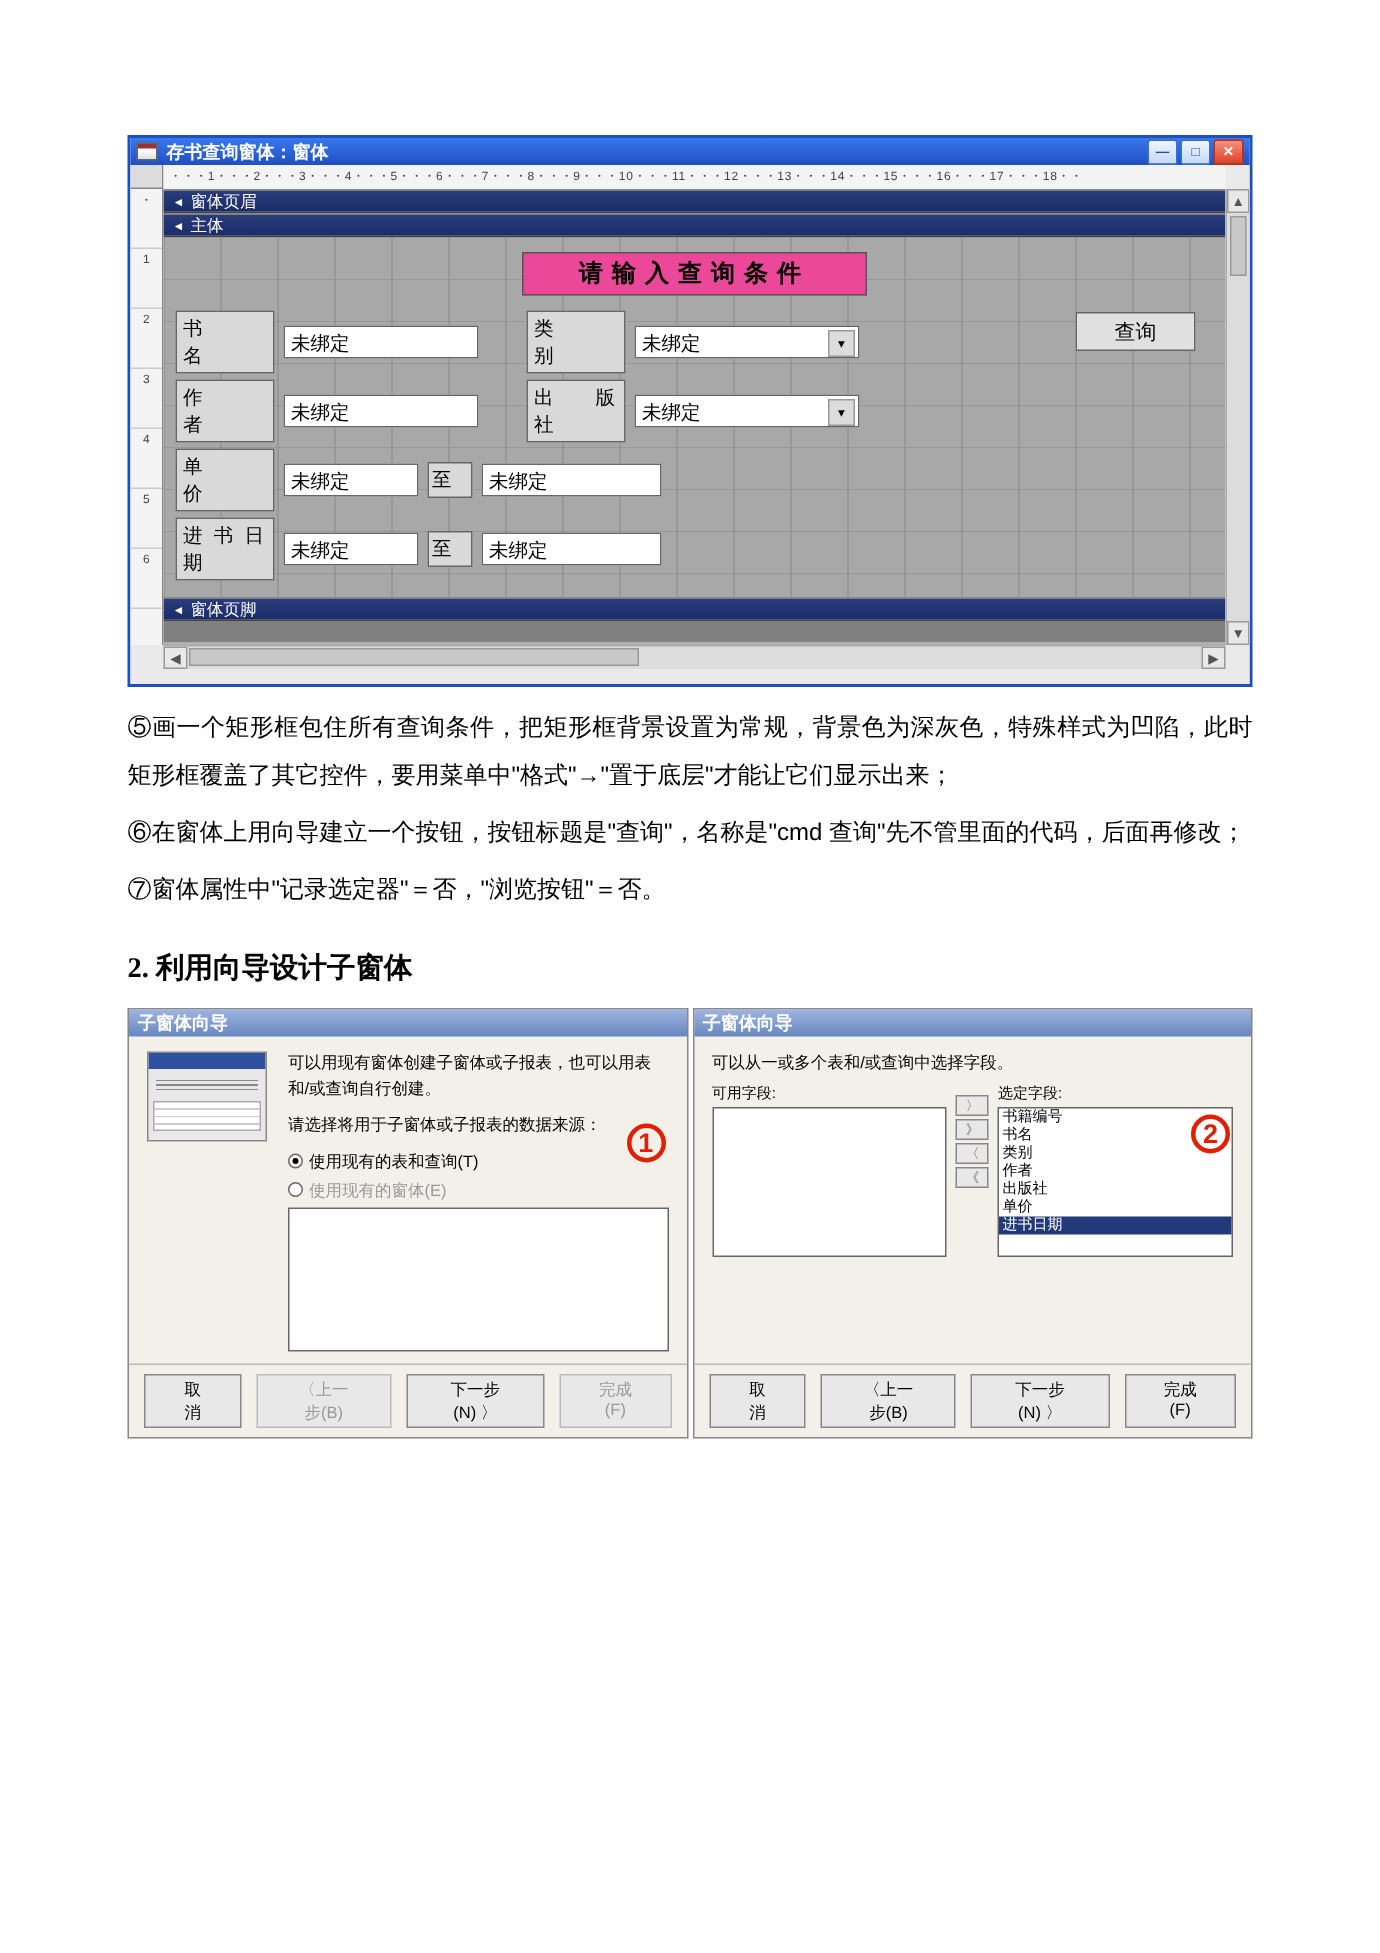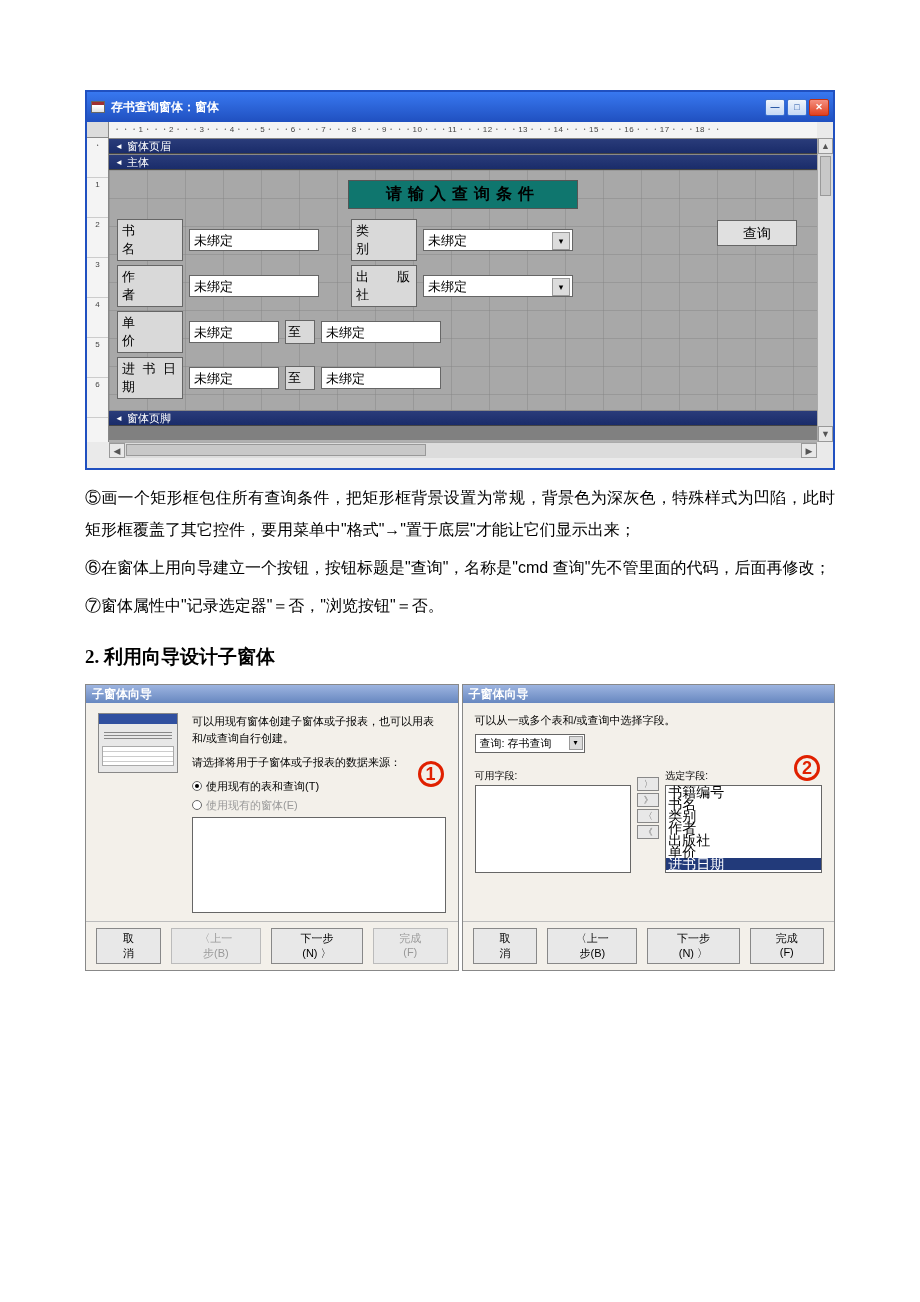--- a/index.html
+++ b/index.html
@@ -1,20 +1,20 @@
 <!DOCTYPE html>
 <html><head>
 <meta charset="utf-8">
 <style>
   * { box-sizing: border-box; }
   body { margin: 0; background: #fff; font-family: "SimSun", "Microsoft YaHei", sans-serif; padding: 90px 85px; width: 920px; }
   
   
   .win1 { border: 2px solid #2050c0; background: #fff; }
-  .win1-title { background: linear-gradient(to bottom, #3878f0, #2050c0); height: 30px; display: flex; align-items: center; padding: 0 4px; }
+  .win1-title { background: linear-gradient(to bottom, #3878f0, #2050c0); height: 18px; display: flex; align-items: center; padding: 0 4px; }
   .win1-title .icon-form { width: 14px; height: 12px; background: linear-gradient(to bottom, #fff 40%, #e0e0e0); border: 1px solid #666; margin-right: 6px; position: relative; }
   .win1-title .icon-form::before { content: ''; position: absolute; top: 0; left: 0; right: 0; height: 3px; background: #a03030; }
   .win1-title .title-text { color: #fff; font-size: 12px; font-weight: bold; }
   .win1-title .spacer { flex: 1; }
   .win1-title .winbtn { width: 20px; height: 17px; margin-left: 2px; background: linear-gradient(to bottom, #f0f5fc, #c5d8f5); border: 1px solid #3a6fd0; border-radius: 2px; display: flex; align-items: center; justify-content: center; font-size: 9px; font-weight: bold; color: #2050a0; }
   .win1-title .winbtn.close { background: linear-gradient(to bottom, #f59080, #e04020); color: #fff; border-color: #c03010; }
   
   .win1-body { background: #eaeaea; position: relative; height: 346px; overflow: hidden; }
   .ruler-corner { position: absolute; top: 0; left: 0; width: 22px; height: 16px; background: #dcdcdc; border-right: 1px solid #888; border-bottom: 1px solid #888; }
   .ruler-top { position: absolute; top: 0; left: 22px; right: 16px; height: 32px; background: #f4f4f4; border-bottom: 1px solid #888; font-size: 8px; color: #444; overflow: hidden; white-space: nowrap; padding-left: 4px; line-height: 15px; letter-spacing: 0.5px; }
@@ -28,21 +28,21 @@
   .detail-section { background: #a8a8a8; padding: 10px 8px 20px; position: relative; height: 240px; }
   
   .grid-overlay { position: absolute; inset: 0;
     background-image:
       repeating-linear-gradient(to right, rgba(128,128,128,.4) 0, rgba(128,128,128,.4) 1px, transparent 1px, transparent 38px),
       repeating-linear-gradient(to bottom, rgba(128,128,128,.4) 0, rgba(128,128,128,.4) 1px, transparent 1px, transparent 28px);
     pointer-events: none;
   }
   .detail-inner { position: relative; z-index: 1; }
   
-  .hdr-label { width: 230px; margin: 0 auto 10px; text-align: center; background: #0f766e; border: 1px solid #555; padding: 3px 0; font-size: 16px; font-weight: bold; font-family: Liberation Serif, serif; letter-spacing: 6px; }
+  .hdr-label { width: 230px; margin: 0 auto 10px; text-align: center; background: #ec4899; border: 1px solid #555; padding: 3px 0; font-size: 16px; font-weight: bold; font-family: Liberation Serif, serif; letter-spacing: 6px; }
   
   .form-row { display: flex; align-items: center; gap: 6px; margin-bottom: 4px; font-size: 13px; }
   .lbl { width: 66px; background: #d9d9d9; border: 1px solid #666; padding: 2px 4px; text-align: justify; text-align-last: justify; letter-spacing: 2px; }
   .lbl.small { width: 30px; text-align: center; letter-spacing: 0; padding: 2px 2px; }
   .txt { background: #fff; border: 1px solid #666; padding: 2px 4px; height: 22px; }
   .combo { position: relative; }
   .combo::after { content: '▾'; position: absolute; right: 2px; top: 2px; width: 16px; height: 16px; background: #dcdcdc; border: 1px solid #999; display: flex; align-items: center; justify-content: center; font-size: 9px; }
   
   .btn-query { position: absolute; right: 20px; top: 50px; width: 80px; height: 26px; background: #e0e0e0; border: 1px solid #666; text-align: center; line-height: 24px; font-size: 14px; z-index: 2; }
   
@@ -78,21 +78,21 @@
   .wiz-radio.disabled { color: #999; }
   .wiz-listbox { border: 1px solid #666; background: #fff; height: 96px; }
   
   .wiz-select { display:flex; align-items:center; gap:6px; margin-bottom:10px;}
   .wiz-select .sel { background:#fff; border:1px solid #666; padding:1px 18px 1px 4px; position:relative; min-width:110px; }
   .wiz-select .sel::after { content:'▾'; position:absolute; right:1px; top:1px; width:12px; height:12px; background:#dcdcdc; border:1px solid #999; text-align:center; font-size:8px; line-height:12px; }
   
   .wiz-fields { display: flex; gap: 6px; align-items: flex-start; }
   .wiz-fields .col { flex: 1; }
   .wiz-fields .col-label { font-size: 10px; margin-bottom: 2px; }
-  .wiz-fields .listbox { border: 1px solid #666; background: #fff; height: 88px; font-size: 14px; }
+  .wiz-fields .listbox { border: 1px solid #666; background: #fff; height: 100px; font-size: 10px; }
   .wiz-fields .listbox .item { padding: 0 2px; line-height: 12px; }
   .wiz-fields .listbox .item.sel { background: #223a7a; color: #fff; }
   .wiz-fields .movebtns { display: flex; flex-direction: column; gap: 2px; justify-content: center; padding-top: 8px; }
   .wiz-fields .movebtn { width: 22px; height: 14px; border: 1px solid #888; background: #e8e8e8; font-size: 9px; text-align: center; line-height: 12px; color:#666;}
   
   .wizard-footer { border-top: 1px solid #bbb; padding: 6px 10px; display: flex; justify-content: flex-end; gap: 10px; }
   .wbtn { min-width: 64px; padding: 2px 24px; border: 1px solid #888; background: #e8e8e8; font-size: 11px; text-align: center; }
   .wbtn.disabled { color: #999; border-color: #bbb; }
   
   .circled-num { position: absolute; width: 26px; height: 26px; border: 3px solid #e02000; border-radius: 50%; color: #e02000; font-weight: bold; font-size: 18px; text-align: center; line-height: 21px; font-family: Arial; }
@@ -210,23 +210,20 @@
       <div class="wbtn disabled">〈上一步(B)</div>
       <div class="wbtn">下一步(N) 〉</div>
       <div class="wbtn disabled">完成(F)</div>
     </div>
   </div>
 
   <div class="wizard">
     <div class="wizard-title">子窗体向导</div>
     <div class="wizard-body" style="flex-direction:column; gap:6px;">
       <div class="desc">可以从一或多个表和/或查询中选择字段。</div>
-      <div class="wiz-select">
-        <div class="sel">查询: 存书查询</div>
-      </div>
       <div class="wiz-fields">
         <div class="col">
           <div class="col-label">可用字段:</div>
           <div class="listbox"></div>
         </div>
         <div class="movebtns">
           <div class="movebtn">〉</div>
           <div class="movebtn">》</div>
           <div class="movebtn">〈</div>
           <div class="movebtn">《</div>

